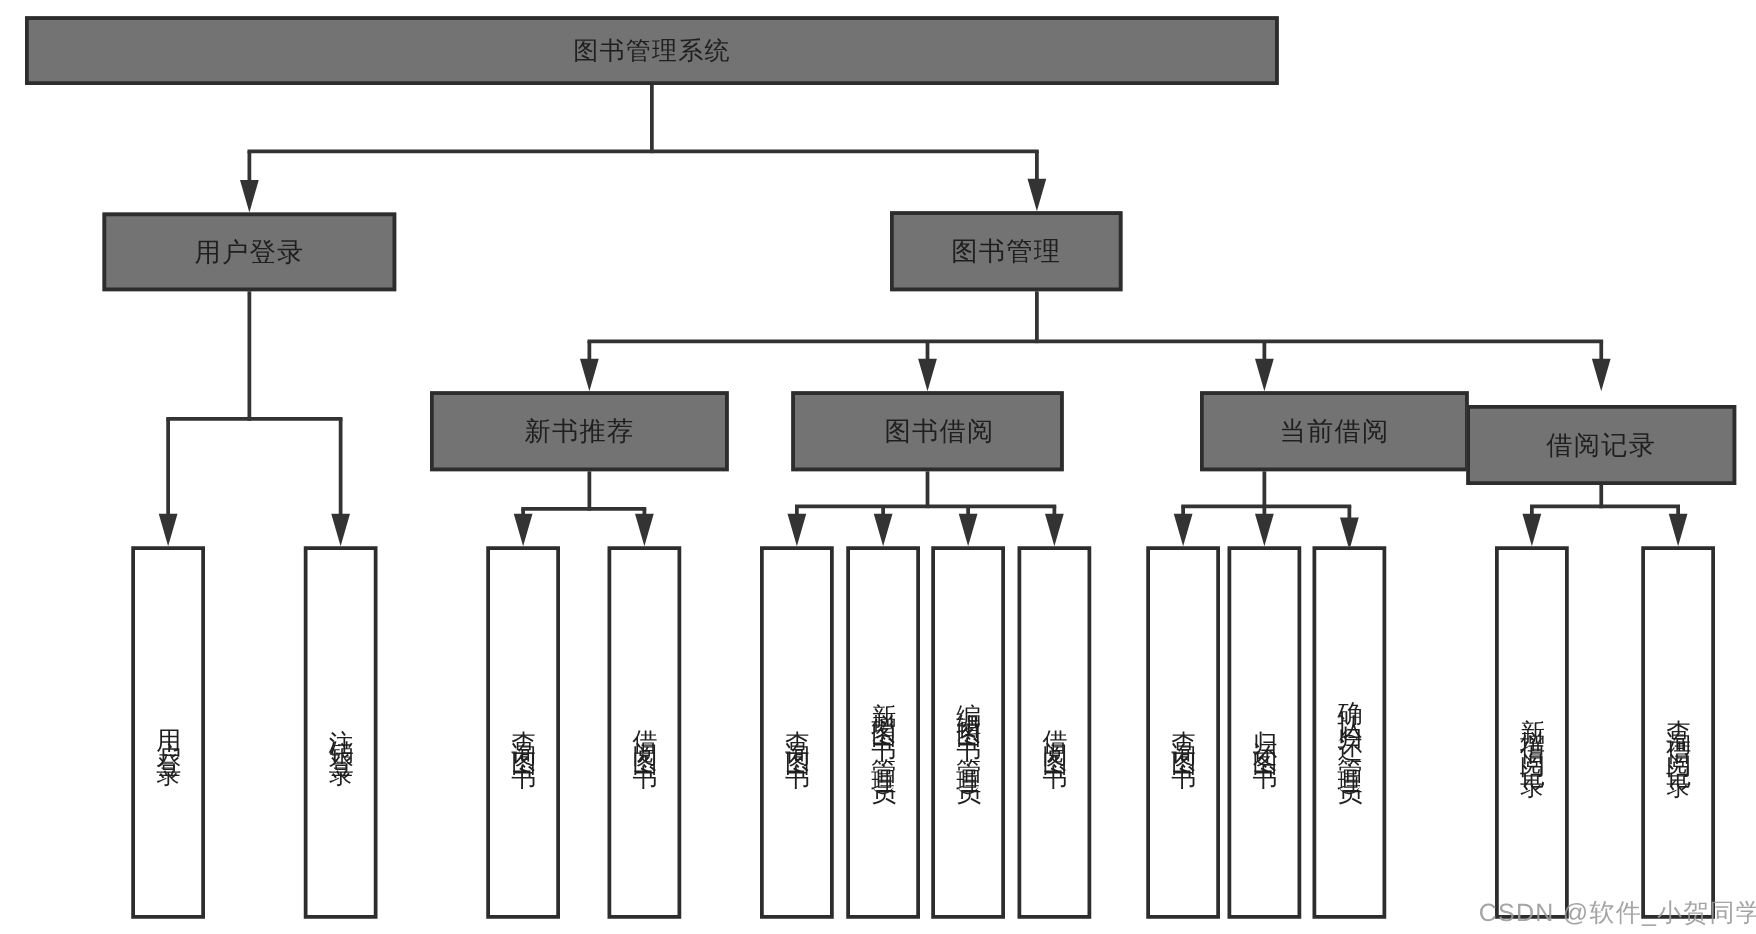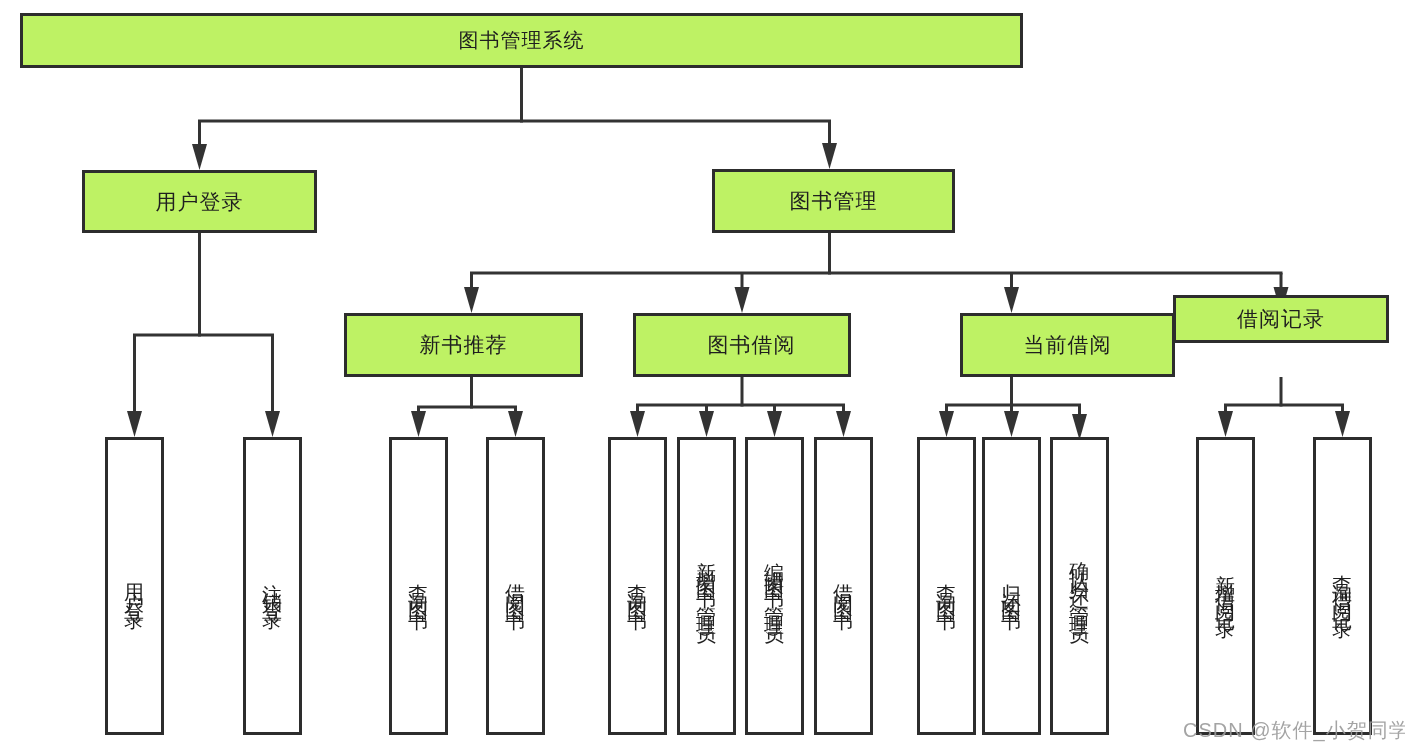--- a/index.html
+++ b/index.html
@@ -7,21 +7,21 @@
     position:relative;
     width:1405px;height:747px;
     background:#ffffff;
     font-family:"Liberation Sans","DejaVu Sans",sans-serif;
     overflow:hidden;
   }
   #wires{position:absolute;left:0;top:0;width:1405px;height:747px;}
   .node{
     position:absolute;
     box-sizing:border-box;
-    background:#bef264;
+    background:#737373;
     border:3px solid #2d2d2d;
     display:flex;align-items:center;justify-content:center;
     color:#1f1f1f;
     font-size:21px;
     letter-spacing:1px;
     z-index:2;
   }
   .node.root{font-size:20px;}
   .leaf{
     position:absolute;
@@ -112,34 +112,34 @@
       <polygon points="1342.5,437 1335,411 1350,411" fill="#333333"></polygon>
     </svg>
 
   <div class="node root" style="left:20px;top:13px;width:1003px;height:55px;">
     <span>图书管理系统</span>
   </div>
 
   <div class="node" style="left:82px;top:170px;width:235px;height:63px;">
     <span>用户登录</span>
   </div>
-  <div class="node" style="left:712px;top:169px;width:243px;height:64px;">
+  <div class="node" style="left:712px;top:169px;width:186px;height:64px;">
     <span>图书管理</span>
   </div>
 
   <div class="node" style="left:344px;top:313px;width:239px;height:64px;align-items:center;">
     <span>新书推荐</span>
   </div>
   <div class="node" style="left:633px;top:313px;width:218px;height:64px;padding-left:19px;">
     <span>图书借阅</span>
   </div>
   <div class="node" style="left:960px;top:313px;width:215px;height:64px;">
     <span>当前借阅</span>
   </div>
-  <div class="node" style="left:1173px;top:295px;width:216px;height:48px;">
+  <div class="node" style="left:1173px;top:324px;width:216px;height:64px;">
     <span>借阅记录</span>
   </div>
 
   <div class="leaf" style="left:105px;">
     <span>用户登录</span>
   </div>
   <div class="leaf" style="left:243px;">
     <span>注销登录</span>
   </div>
   <div class="leaf" style="left:389px;">

